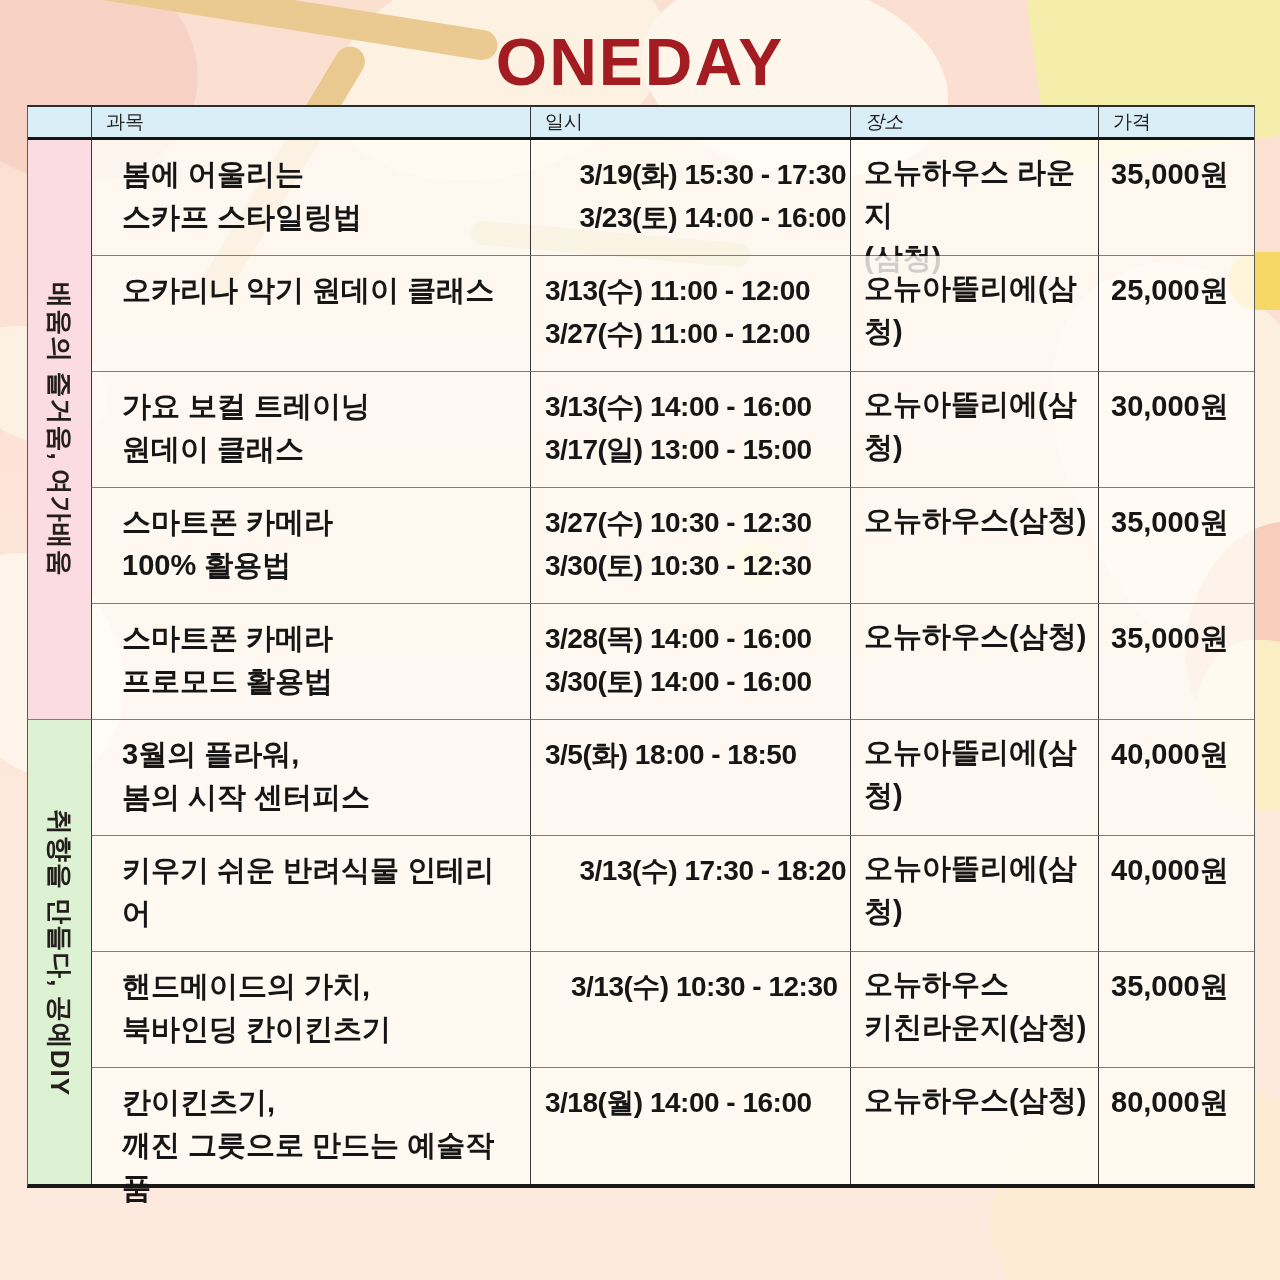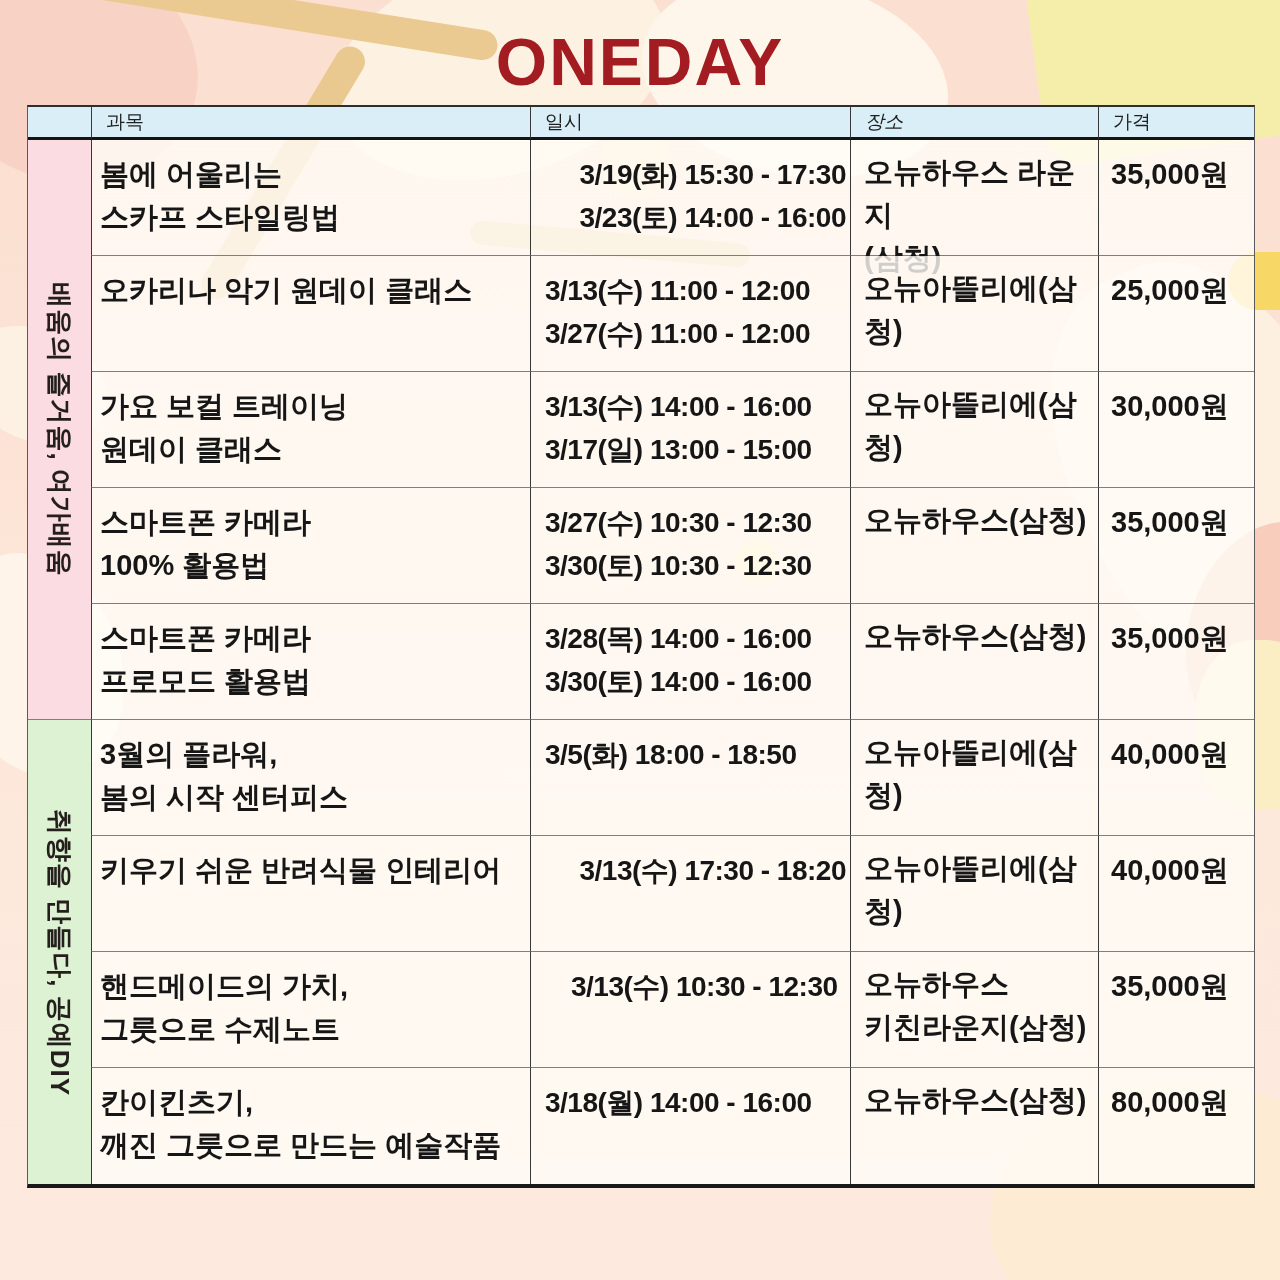--- a/index.html
+++ b/index.html
@@ -42,21 +42,21 @@
   .header-cell{
     background:var(--header_blue,#d9eef6);border-bottom:3px solid #141414;
     font-size:19px;color:#1f1f1f;display:flex;align-items:center;padding-left:14px;
   }
   .header-cell.corner{padding-left:0}
   .vline{border-left:1px solid #383838}
   .row-cell{
     background:rgba(255,252,248,0.8);border-bottom:1px solid #7e7e7e;
     font-weight:700;color:#161616;white-space:pre-line;line-height:43px;
   }
-  .subject-cell{font-size:29px;padding:13px 8px 0 8px}
+  .subject-cell{font-size:29px;padding:13px 8px 0 30px}
   .datetime-cell{font-size:28px;padding:13px 4px 0 14px;letter-spacing:-0.5px}
   .location-cell{font-size:29px;padding:11px 4px 0 13px}
   .price-cell{font-size:29px;padding:13px 2px 0 12px}
   .cat-cell{display:flex;align-items:center;justify-content:center;border-bottom:1px solid #7e7e7e}
   .cat-text{
     transform:rotate(90deg);white-space:nowrap;
     font-size:26px;font-weight:700;color:#241f1c;letter-spacing:1px;
   }
   .no-bottom{border-bottom:none}
 </style>
@@ -129,21 +129,21 @@
     <div class="cell row-cell vline subject-cell" style="grid-area: 7 / 2;">3월의 플라워,
 봄의 시작 센터피스</div>
     <div class="cell row-cell vline datetime-cell" style="grid-area: 7 / 3;">3/5(화) 18:00 - 18:50</div>
     <div class="cell row-cell vline location-cell" style="grid-area: 7 / 4;">오뉴아뜰리에(삼청)</div>
     <div class="cell row-cell vline price-cell" style="grid-area: 7 / 5;">40,000원</div>
     <div class="cell row-cell vline subject-cell" style="grid-area: 8 / 2;">키우기 쉬운 반려식물 인테리어</div>
     <div class="cell row-cell vline datetime-cell" style="grid-area: 8 / 3; text-align: right;">3/13(수) 17:30 - 18:20</div>
     <div class="cell row-cell vline location-cell" style="grid-area: 8 / 4;">오뉴아뜰리에(삼청)</div>
     <div class="cell row-cell vline price-cell" style="grid-area: 8 / 5;">40,000원</div>
     <div class="cell row-cell vline subject-cell" style="grid-area: 9 / 2;">핸드메이드의 가치,
-그릇으로 수제노트</div>
+북바인딩 칸이킨츠기</div>
     <div class="cell row-cell vline datetime-cell" style="grid-area: 9 / 3; padding-left: 40px;">3/13(수) 10:30 - 12:30</div>
     <div class="cell row-cell vline location-cell" style="grid-area: 9 / 4;">오뉴하우스
 키친라운지(삼청)</div>
     <div class="cell row-cell vline price-cell" style="grid-area: 9 / 5;">35,000원</div>
     <div class="cell row-cell vline subject-cell no-bottom" style="grid-area: 10 / 2;">칸이킨츠기,
 깨진 그릇으로 만드는 예술작품</div>
     <div class="cell row-cell vline datetime-cell no-bottom" style="grid-area: 10 / 3;">3/18(월) 14:00 - 16:00</div>
     <div class="cell row-cell vline location-cell no-bottom" style="grid-area: 10 / 4;">오뉴하우스(삼청)</div>
     <div class="cell row-cell vline price-cell no-bottom" style="grid-area: 10 / 5;">80,000원</div>
   </div>

